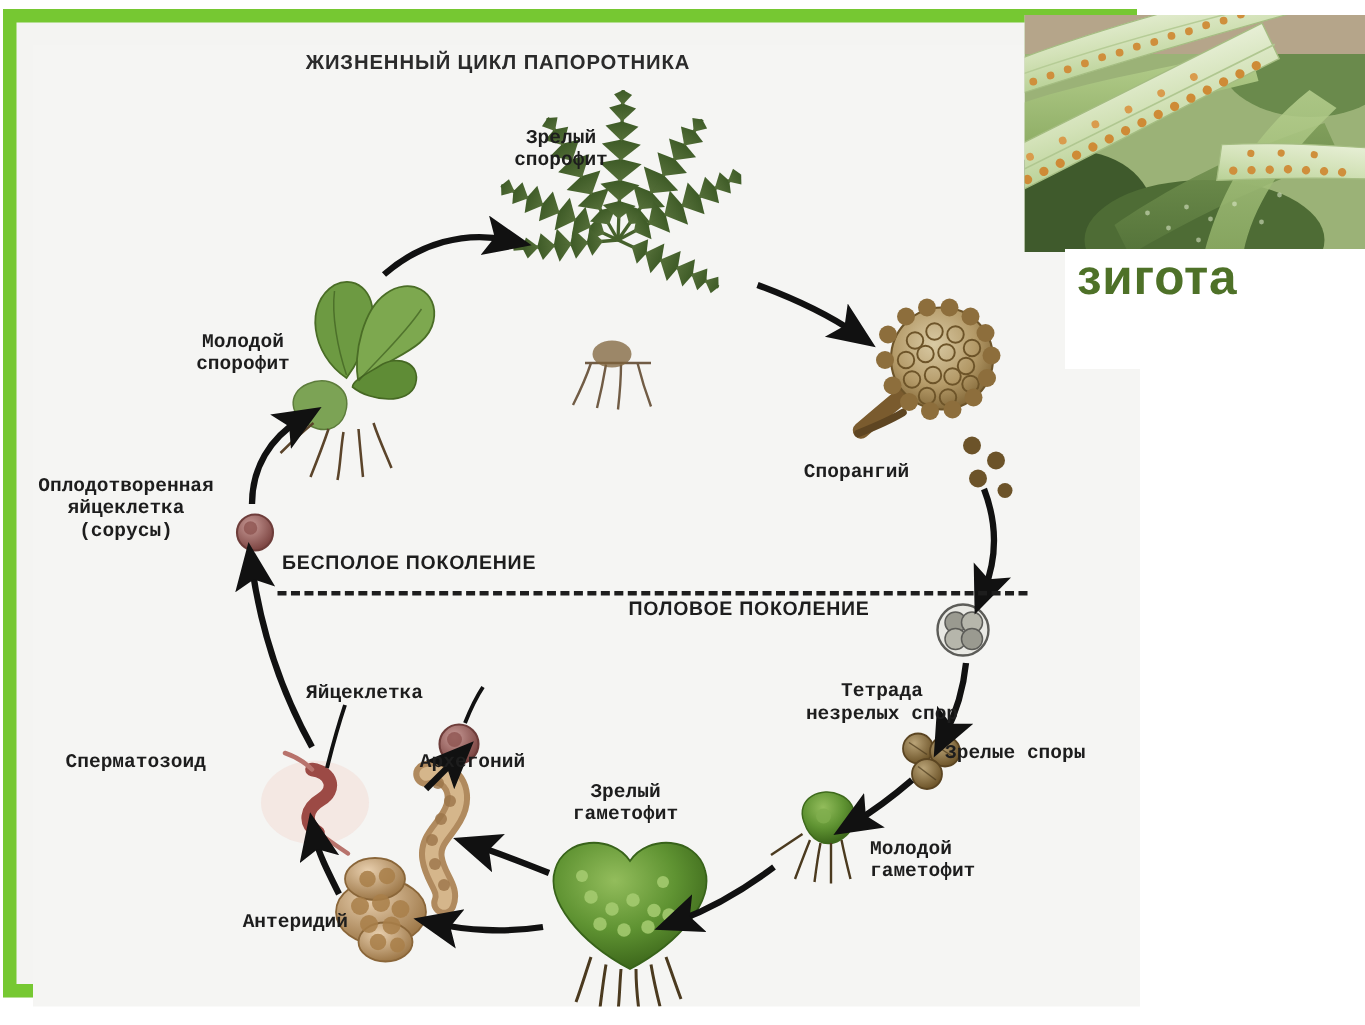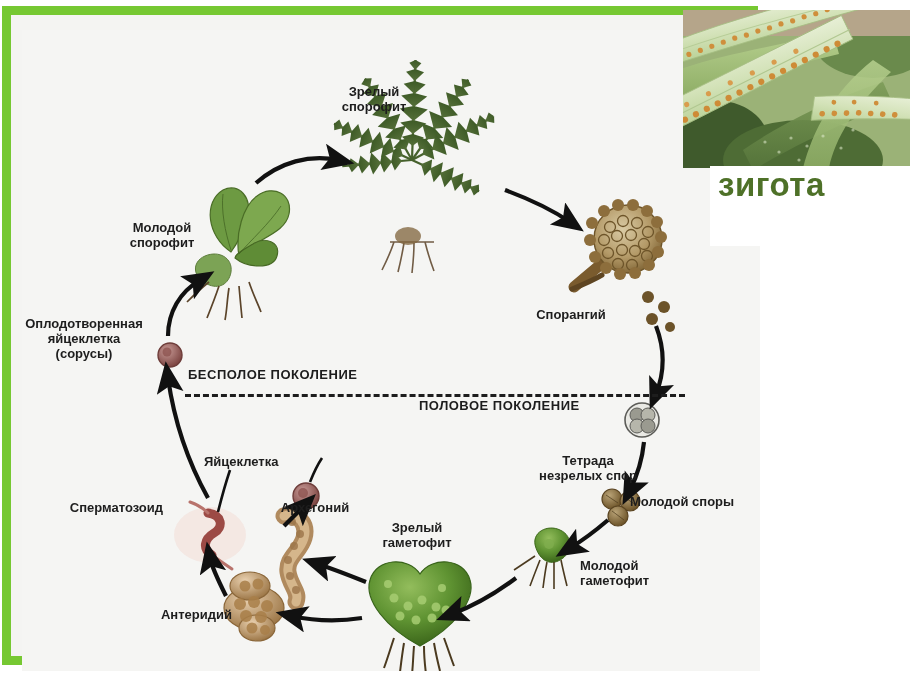--- a/index.html
+++ b/index.html
@@ -29,21 +29,21 @@
   
   .diagram-title{
     position:absolute;left:0;top:4px;width:620px;text-align:center;
     font-size:13.5px;font-weight:bold;letter-spacing:.6px;color:#2b2b2b;
     font-family:"Liberation Sans", sans-serif;
   }
 
   
   .lbl{
     position:absolute;color:#1d1d1d;font-size:13px;line-height:15px;
-    font-weight:bold;font-family:Liberation Sans, sans-serif;
+    font-weight:bold;font-family:Liberation Mono, monospace;
     white-space:pre-line;text-align:center;
   }
   .gen-lbl{
     position:absolute;font-size:13px;font-weight:bold;letter-spacing:.5px;color:#1d1d1d;
   }
 
   
   .divider{
     position:absolute;left:163px;top:364px;width:500px;height:0;
     border-top:3px dashed #1d1d1d;
@@ -446,53 +446,54 @@
 
         <path d="M186,468 C166,432 152,390 146,348" stroke="#111" stroke-width="4.2" fill="none" marker-end="url(#ah)"></path>
 
         <path d="M288,452 C292,442 296,434 300,428" stroke="#111" stroke-width="2.6" fill="none"></path>
 
         <path d="M196,482 C200,466 204,452 208,440" stroke="#111" stroke-width="2.6" fill="none"></path>
       </svg>
 
       <div class="divider"></div>
 
+      <div class="diagram-title">ЖИЗНЕННЫЙ ЦИКЛ ПАПОРОТНИКА</div>
 
       <div class="lbl" style="left:297px;top:54px;width:110px;">Зрелый
 спорофит</div>
 
       <div class="lbl" style="left:85px;top:190px;width:110px;">Молодой
 спорофит</div>
 
       <div class="lbl" style="left:-8px;top:286px;width:140px;">Оплодотворенная
 яйцеклетка
 (сорусы)</div>
 
       <div class="gen-lbl" style="left:166px;top:337px;">БЕСПОЛОЕ ПОКОЛЕНИЕ</div>
 
       <div class="gen-lbl" style="left:397px;top:368px;">ПОЛОВОЕ ПОКОЛЕНИЕ</div>
 
       <div class="lbl" style="left:500px;top:277px;width:98px;">Спорангий</div>
 
       <div class="lbl" style="left:506px;top:423px;width:120px;">Тетрада
 незрелых спор</div>
 
-      <div class="lbl" style="left:608px;top:464px;width:130px;text-align:left;">Молодой споры</div>
+      <div class="lbl" style="left:608px;top:464px;width:130px;text-align:left;">Зрелые споры</div>
 
       <div class="lbl" style="left:558px;top:528px;width:110px;text-align:left;">Молодой
 гаметофит</div>
 
       <div class="lbl" style="left:340px;top:490px;width:110px;">Зрелый
 гаметофит</div>
 
       <div class="lbl" style="left:105px;top:565px;width:105px;text-align:right;margin-top:12px;">Антеридий</div>
 
       <div class="lbl" style="left:243px;top:470px;width:100px;text-align:center;">Архегоний</div>
 
-      <div class="lbl" style="left:16px;top:470px;width:125px;text-align:right;">Сперматозоид</div>
+      <div class="lbl" style="left:6px;top:470px;width:125px;text-align:center;">Сперматозоид</div>
 
       <div class="lbl" style="left:182px;top:424px;width:110px;text-align:left;">Яйцеклетка</div>
 
     </div>
   </div>
 
   <div class="photo-inset">
     <svg viewBox="0 0 227 158" width="227" height="158">
       <defs>
         <linearGradient id="frondA" x1="0" y1="0" x2="0" y2="1">

